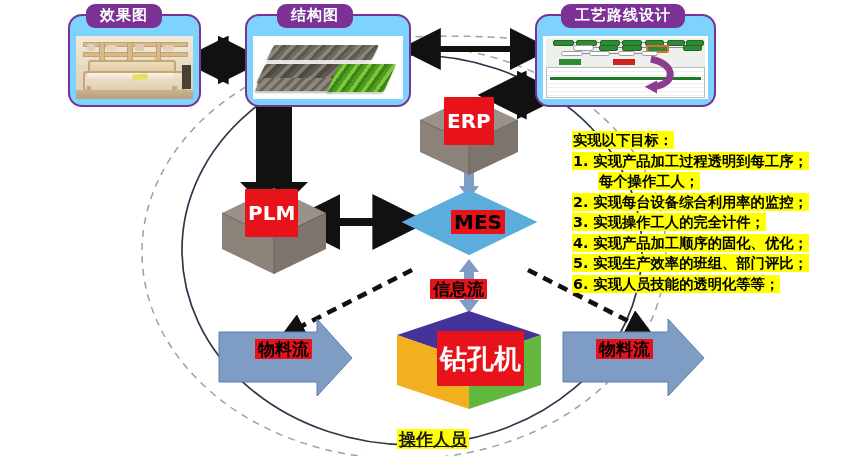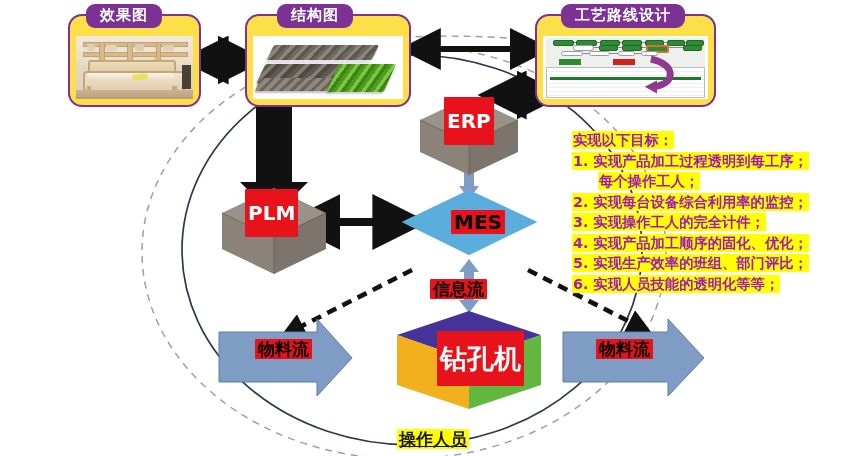--- a/index.html
+++ b/index.html
@@ -22,21 +22,21 @@
     left: 0; top: 0;
     width: 864px; height: 456px;
     pointer-events: none;
   }
 
   
   .panel {
     position: absolute;
     border: 2.5px solid #7B3294;
     border-radius: 14px;
-    background: #fde047;
+    background: #7dd3fc;
     box-sizing: border-box;
   }
   .panel-title {
     position: absolute;
     top: -12px;
     background: #7B3294;
     color: #ffffff;
     font-size: 15px;
     font-weight: bold;
     padding: 3px 14px 4px 14px;
@@ -201,21 +201,21 @@
   }
 
   
   #goal-box {
     position:absolute;
     left:572px; top:130px;
     width:286px;
     z-index:25;
     font-size:14.3px;
     font-weight:bold;
-    color:#a21caf;
+    color:#000000;
     line-height:20.5px;
     letter-spacing:0px;
   }
   #goal-box .gl { display:block; }
   #goal-box .gl span {
     background:#FFFF00;
     padding:1px 1px;
     box-decoration-break: clone;
     -webkit-box-decoration-break: clone;
   }

